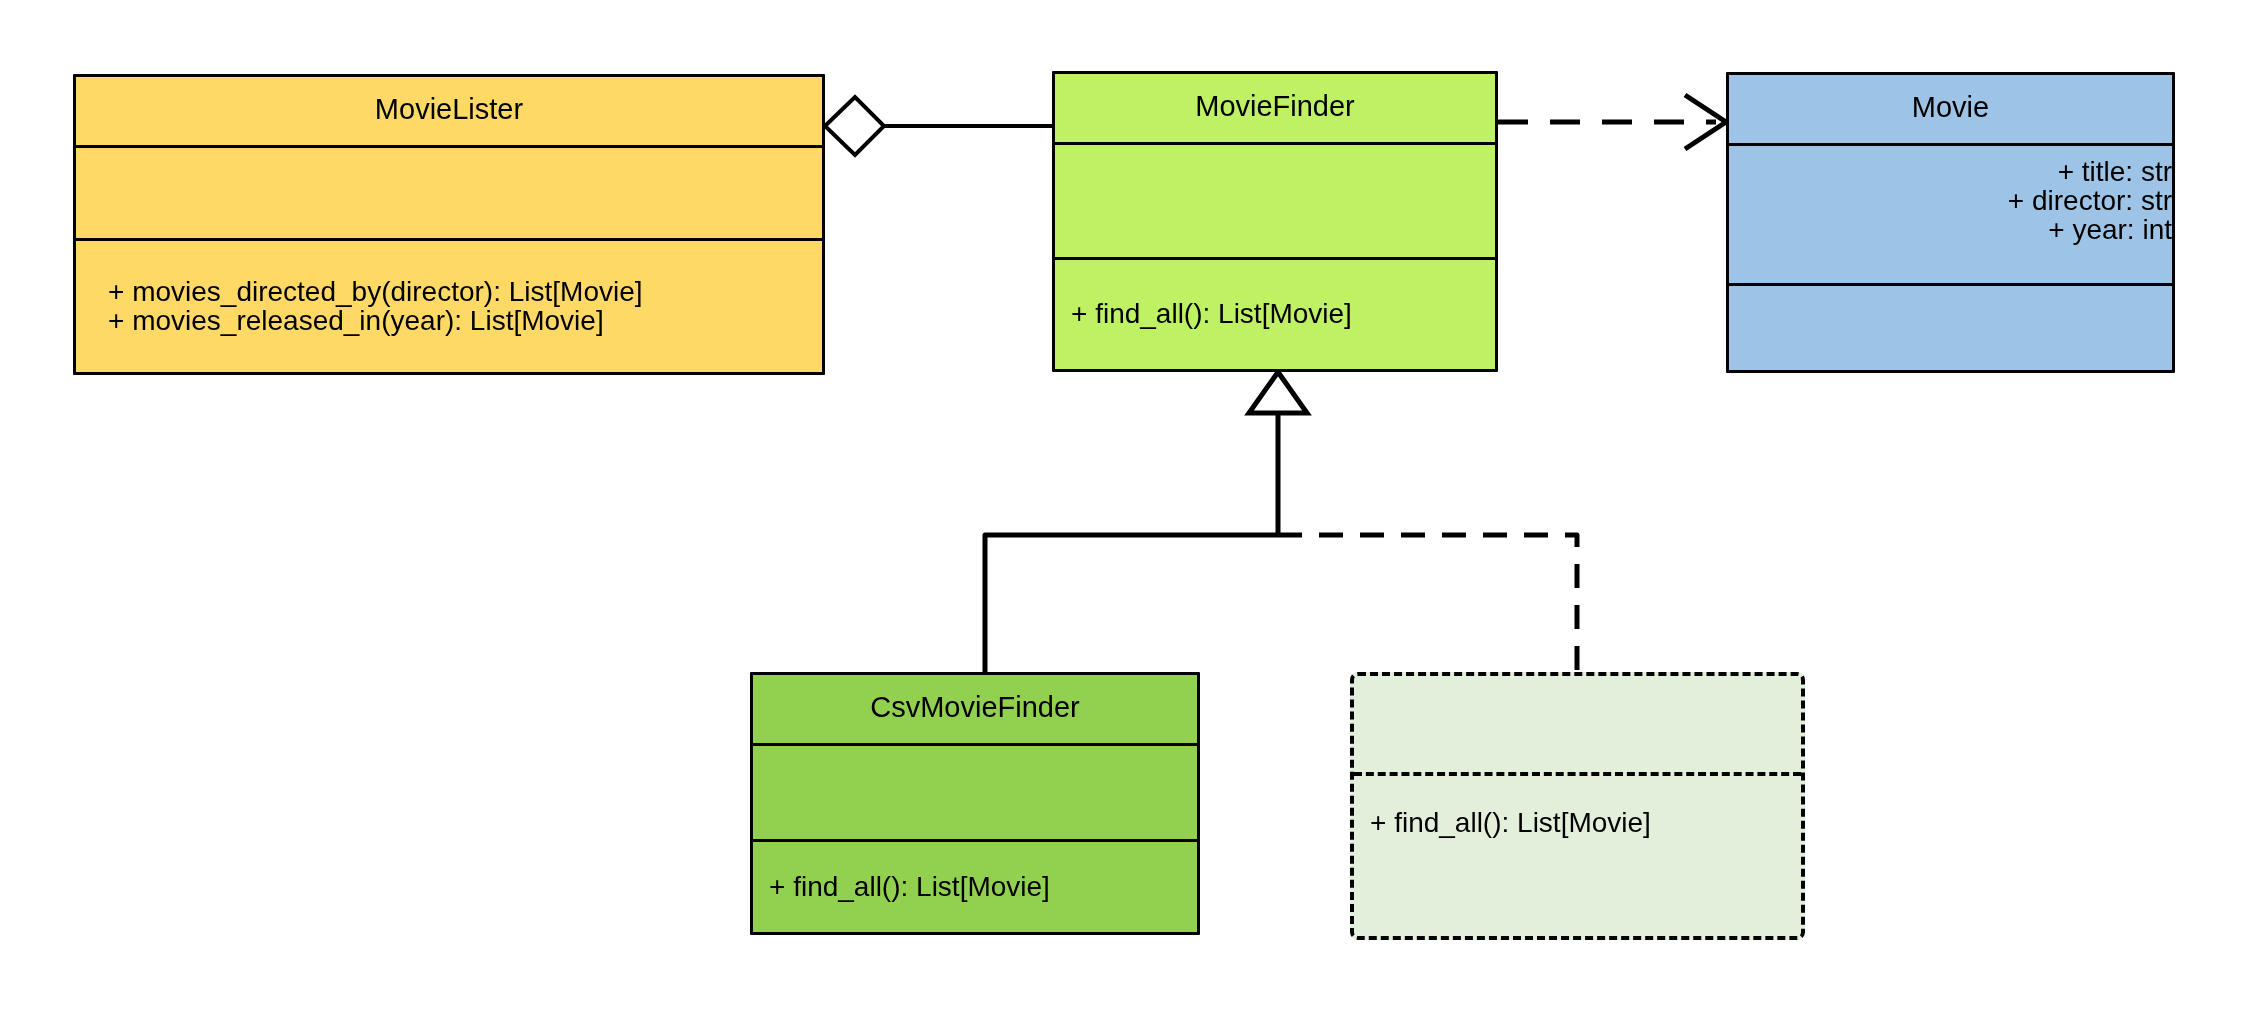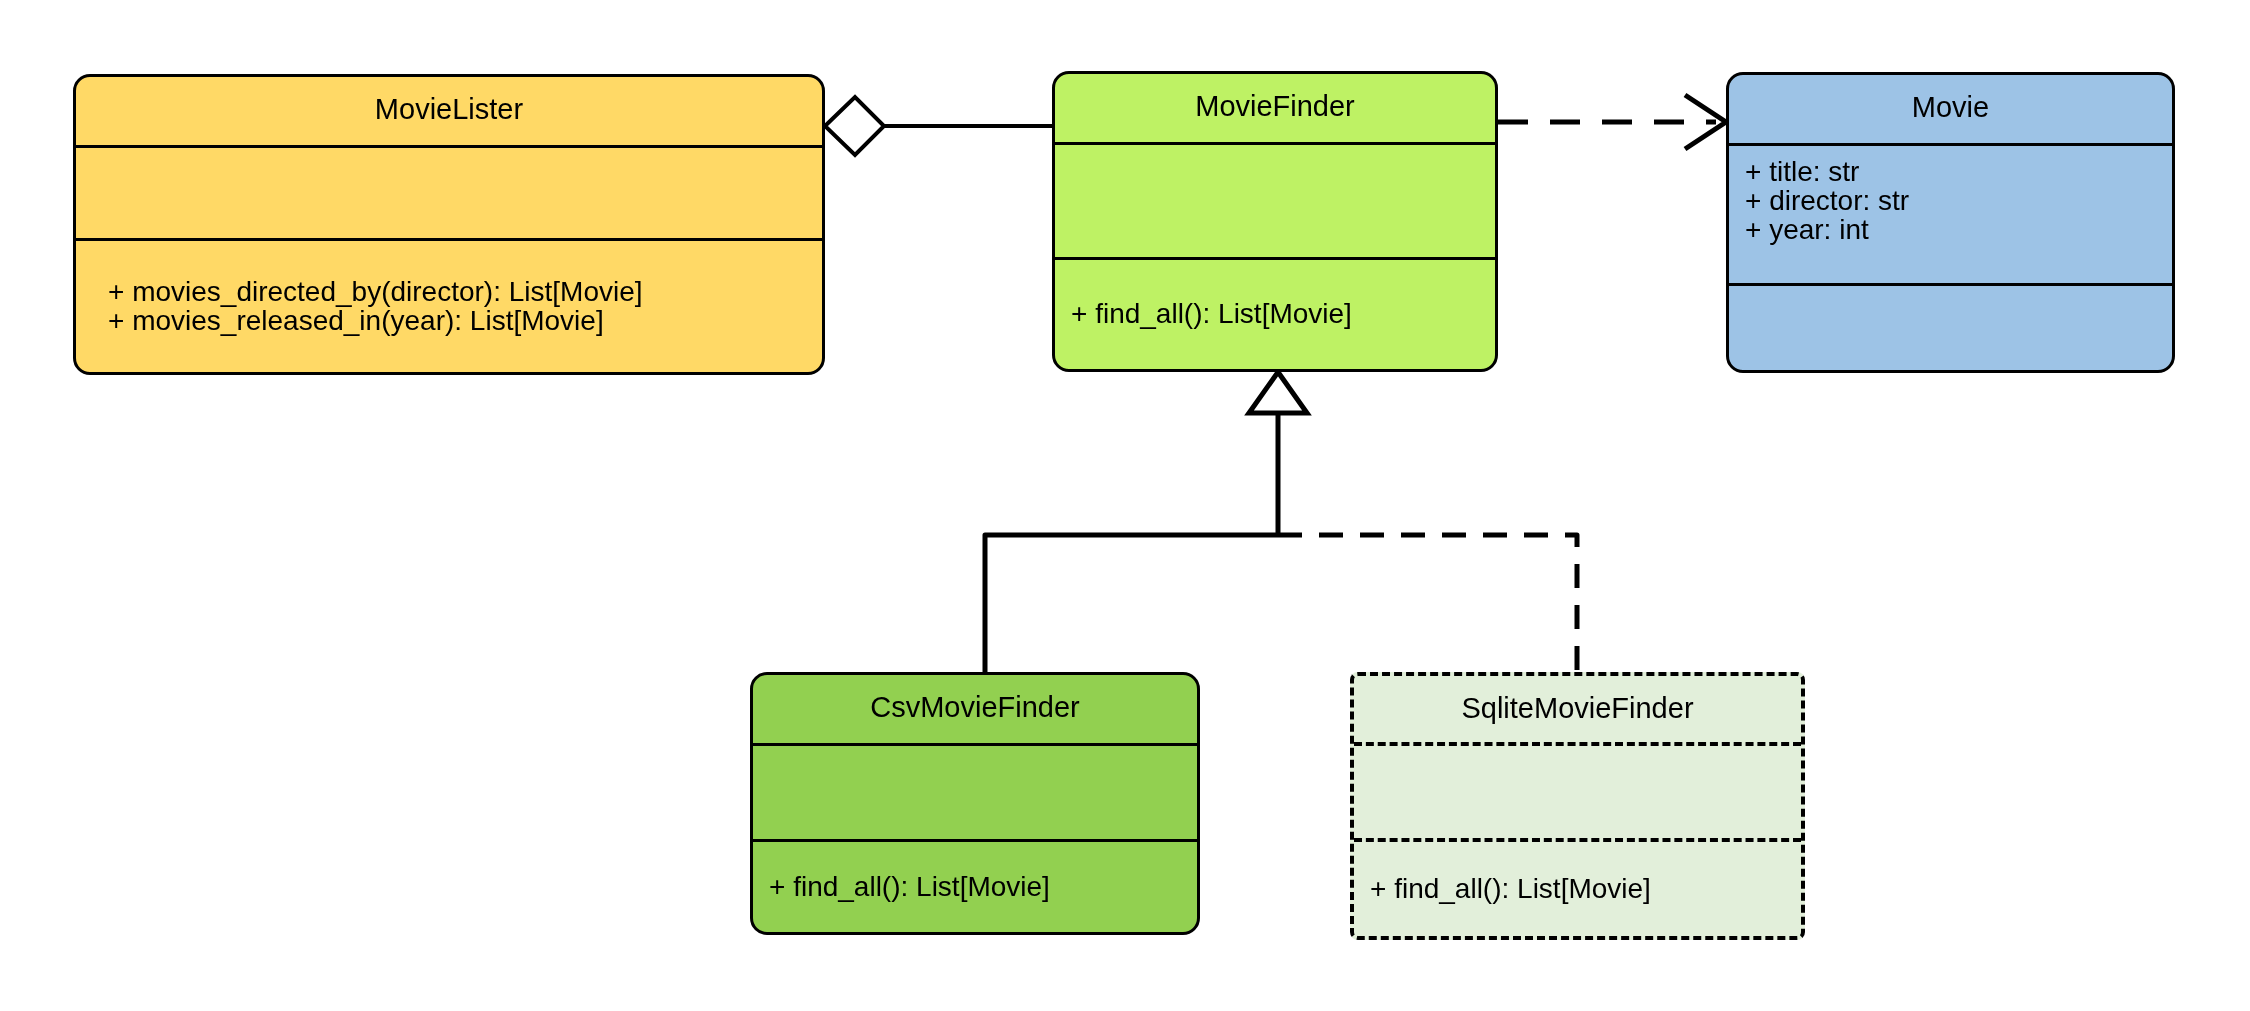--- a/index.html
+++ b/index.html
@@ -26,21 +26,21 @@
     width: 2250px;
     height: 1011px;
     pointer-events: none;
   }
 
   
   .uml-class {
     position: absolute;
     box-sizing: border-box;
     border: 3px solid #000000;
-    border-radius: 17px;
+    border-radius: 1px;
     overflow: hidden;
     background: #ffffff;
   }
   .uml-class.dashed {
     border-style: dashed;
     border-width: 4px;
     border-radius: 8px;
   }
   .compartment {
     box-sizing: border-box;
@@ -129,21 +129,21 @@
         <div class="member">+ find_all(): List[Movie]</div>
       </div>
     </div>
   </div>
 
   <div class="uml-class" style="left:1726px; top:72px; width:449px; height:301px; background:#9DC3E6;">
     <div class="compartment" style="height:68px;">
       <div class="cname">Movie</div>
     </div>
     <div class="compartment" style="height:140px;">
-      <div class="members-block" style="justify-content:flex-start; padding-top:12px;">
+      <div class="members-block" style="justify-content:flex-start; padding-top:12px;text-align:right;">
         <div class="member">+ title: str</div>
         <div class="member">+ director: str</div>
         <div class="member">+ year: int</div>
       </div>
     </div>
     <div class="compartment" style="height:87px;"></div>
   </div>
 
   <div class="uml-class" style="left:750px; top:672px; width:450px; height:263px; background:#92D050;">
     <div class="compartment" style="height:68px;">
@@ -151,23 +151,20 @@
     </div>
     <div class="compartment" style="height:96px;"></div>
     <div class="compartment" style="height:93px;">
       <div class="members-block">
         <div class="member">+ find_all(): List[Movie]</div>
       </div>
     </div>
   </div>
 
   <div class="uml-class dashed" style="left:1350px; top:672px; width:455px; height:268px; background:#E2EFDA;">
-    <div class="compartment" style="height:66px;">
-      <div class="cname">SqliteMovieFinder</div>
-    </div>
     <div class="compartment" style="height:96px;"></div>
     <div class="compartment" style="height:98px;">
       <div class="members-block">
         <div class="member">+ find_all(): List[Movie]</div>
       </div>
     </div>
   </div>
 
 </div>
 

